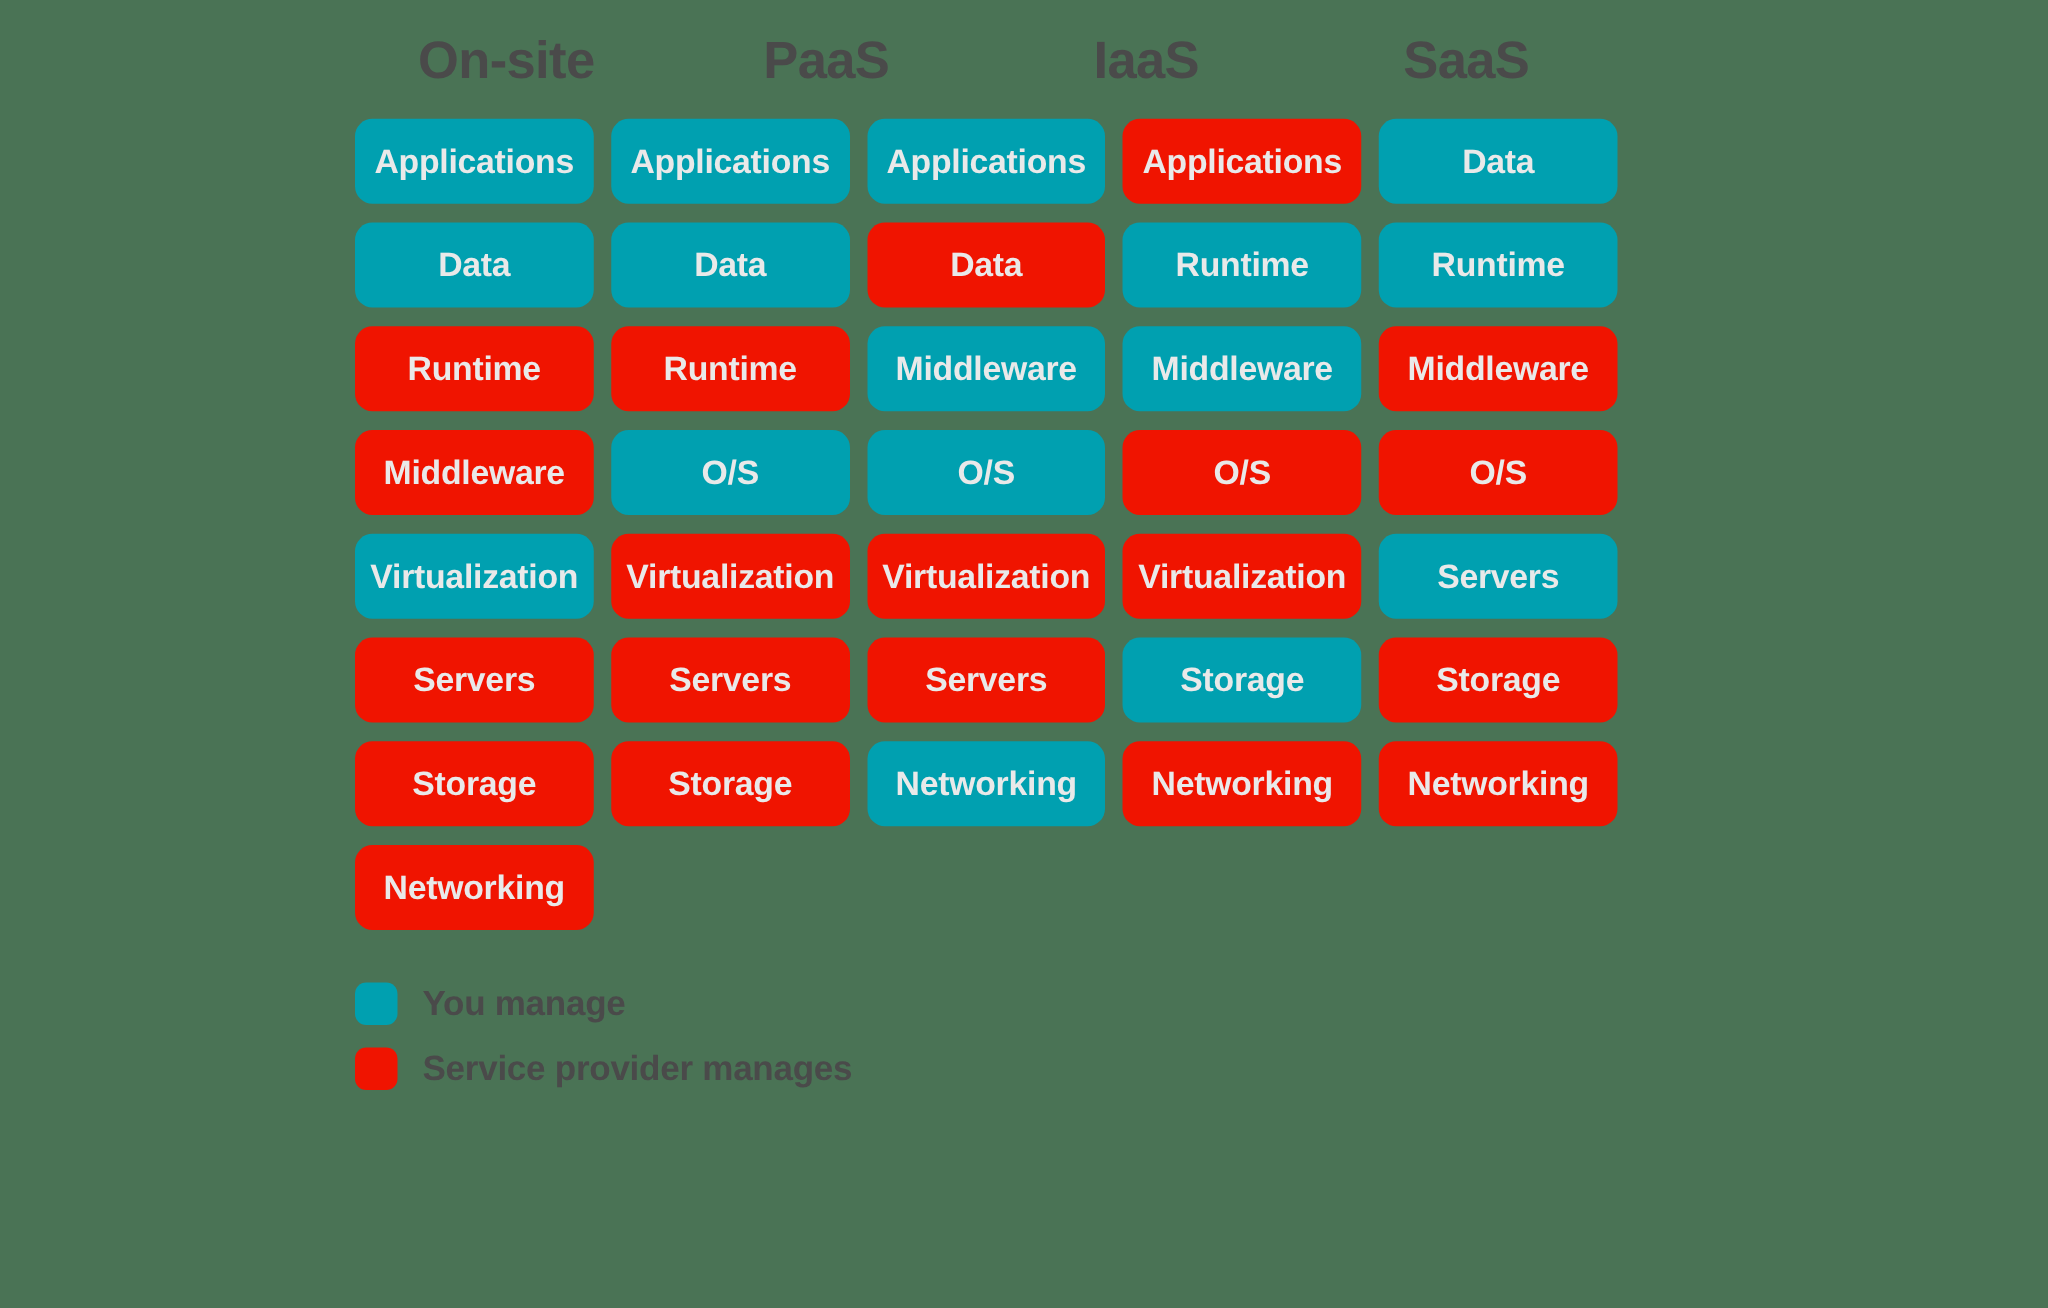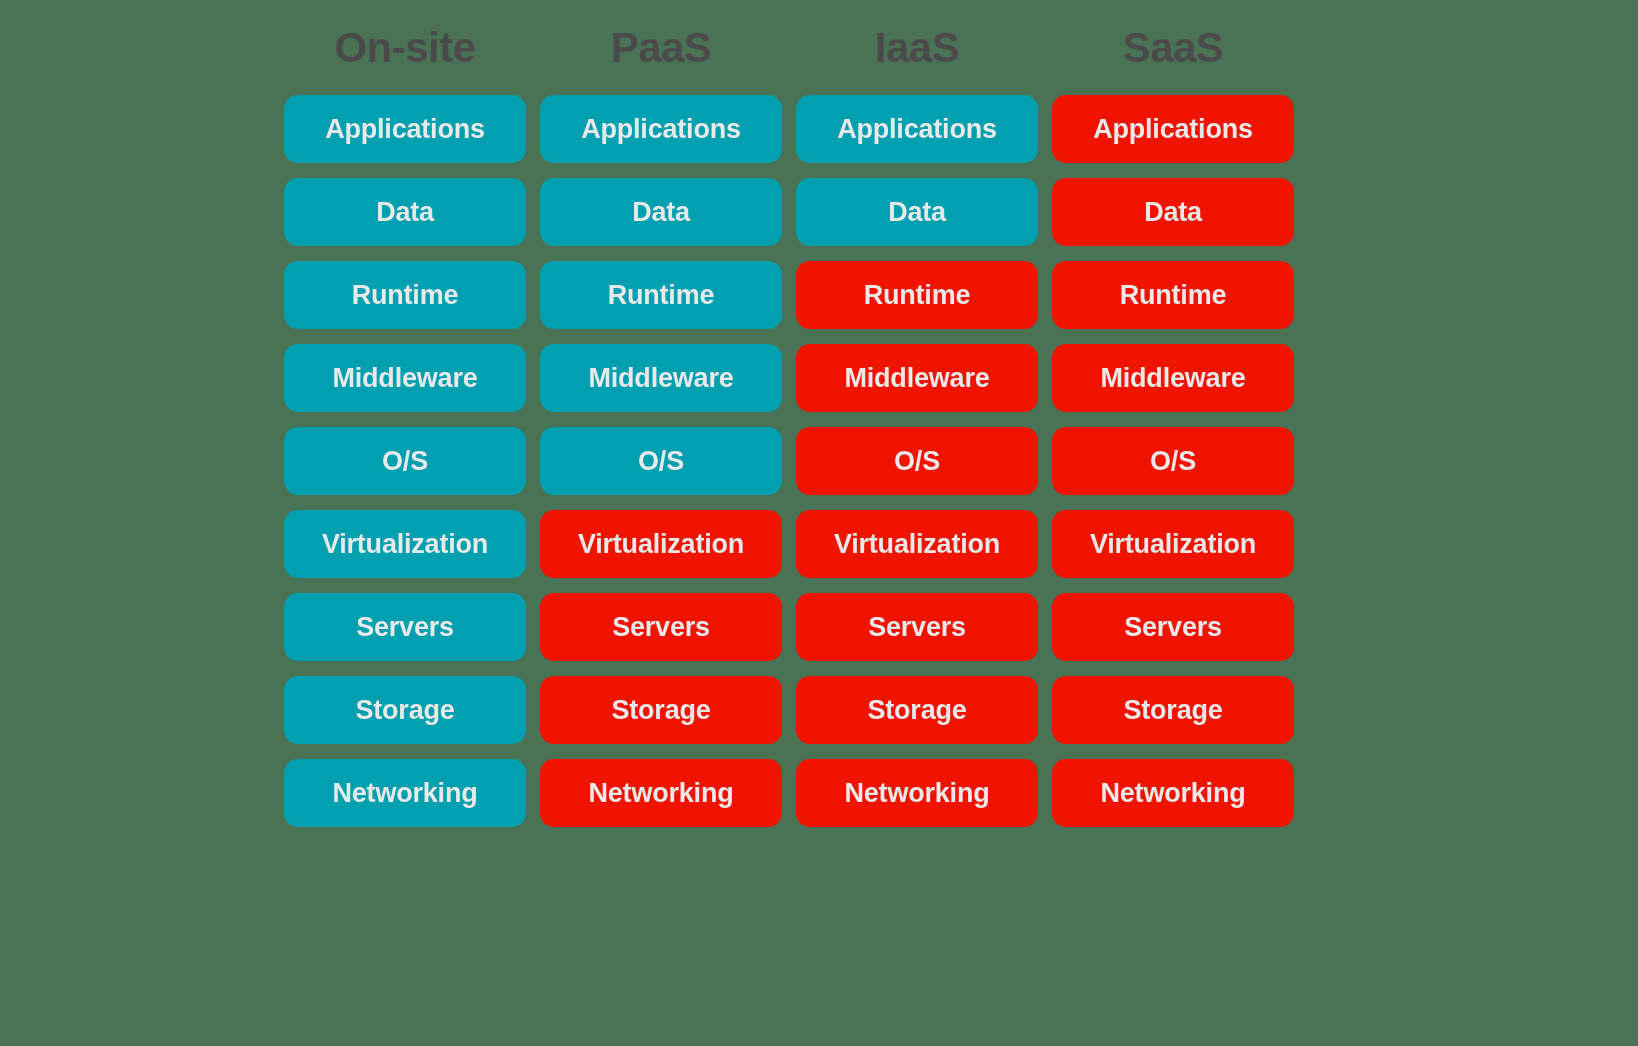--- a/index.html
+++ b/index.html
@@ -37,21 +37,21 @@
     font-weight: bold;
     color: #4a4a4a;
     letter-spacing: -0.5px;
     line-height: 1;
     user-select: none;
   }
 
   
   .matrix {
     display: grid;
-    grid-template-columns: repeat(4, 1fr);
+    grid-template-columns: repeat(5, 1fr);
     column-gap: 14px;
     row-gap: 15px;
   }
   .cell {
     height: 68px;
     border-radius: 14px;
     display: flex;
     align-items: center;
     justify-content: center;
     box-sizing: border-box;
@@ -214,14 +214,24 @@
         <span class="cell-label">Networking</span>
       </div>
       <div class="cell provider">
         <span class="cell-label">Networking</span>
       </div>
       <div class="cell provider">
         <span class="cell-label">Networking</span>
       </div>
     </div>
 
+  <div class="legend">
+    <div class="legend-item">
+      <span class="legend-swatch self"></span>
+      <span class="legend-label">You manage</span>
+    </div>
+    <div class="legend-item">
+      <span class="legend-swatch provider"></span>
+      <span class="legend-label">Service provider manages</span>
+    </div>
+  </div>
 
 </div>
 
 </body></html>

